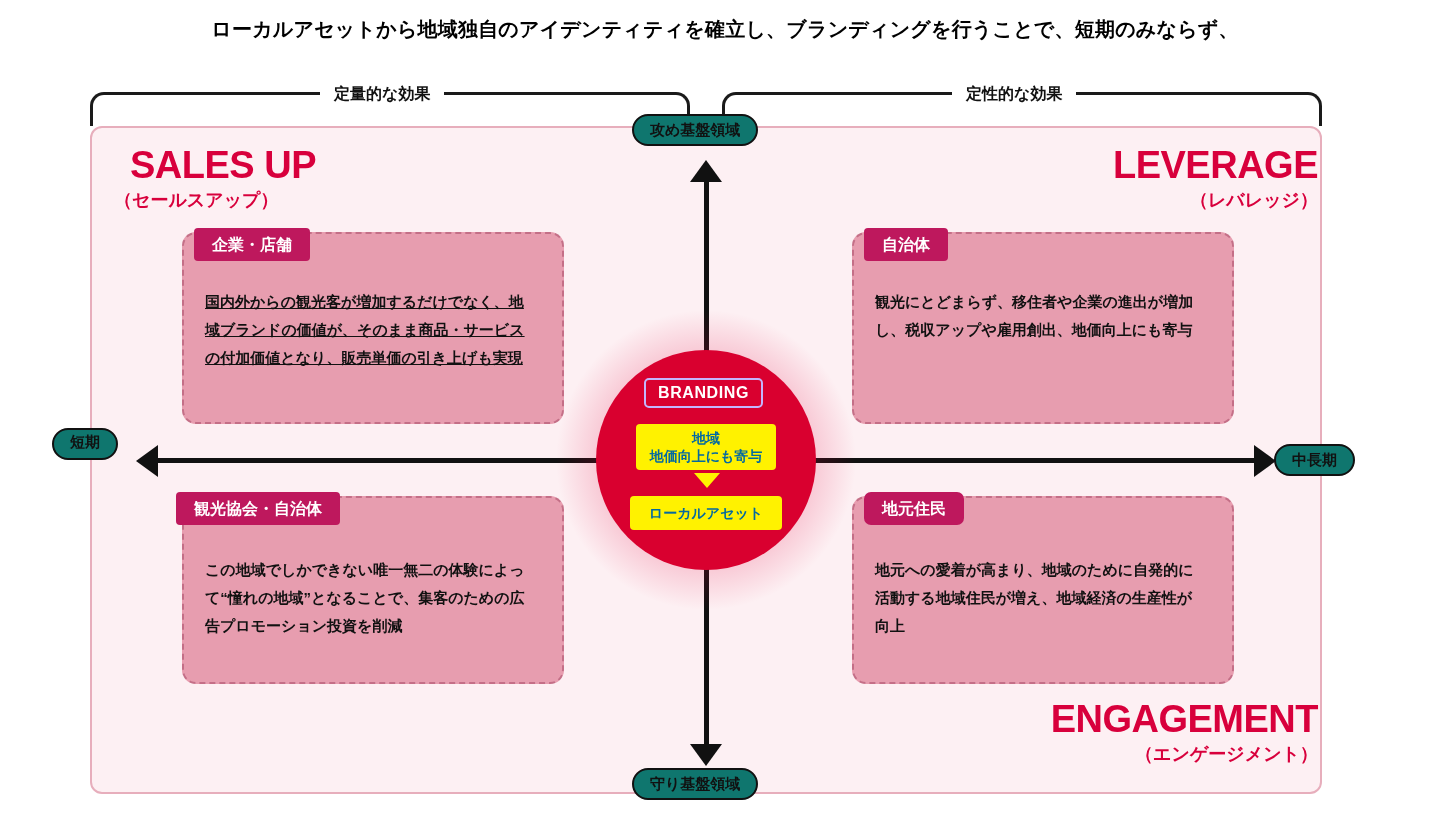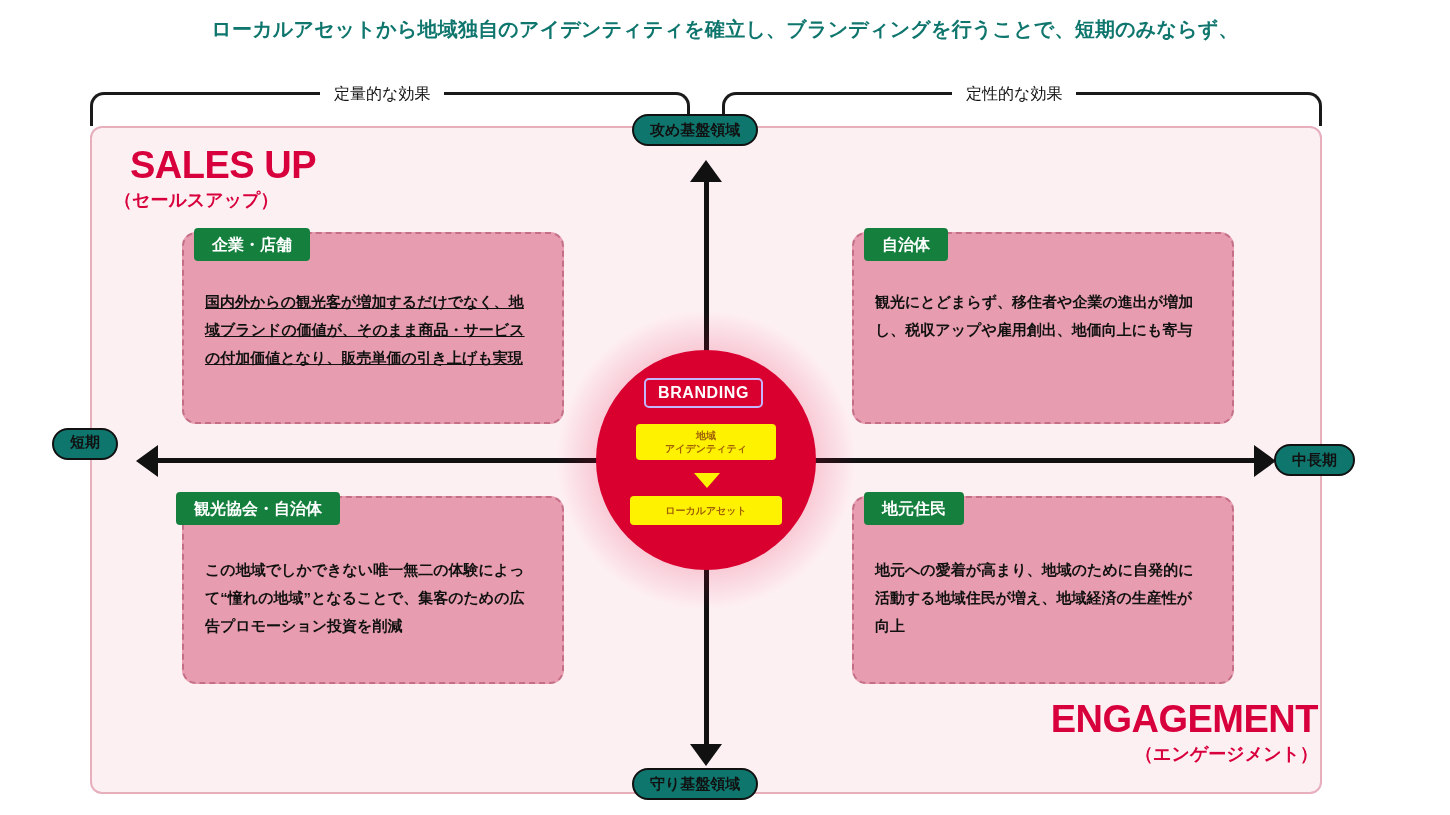--- a/index.html
+++ b/index.html
@@ -20,21 +20,21 @@
 
   
   .title {
     position: absolute;
     top: 14px;
     left: 0;
     width: 1450px;
     text-align: center;
     font-size: 20px;
     font-weight: bold;
-    color: #0f766e;
+    color: #000000;
     line-height: 1.55;
     letter-spacing: 0.2px;
   }
   .title span { display: block; }
 
   
   .bracket {
     position: absolute;
     height: 34px;
     border: 3px solid #1a1a1a;
@@ -43,21 +43,21 @@
     box-sizing: border-box;
   }
   .bracket-left  { left: 90px;  top: 92px; width: 600px; }
   .bracket-right { left: 722px; top: 92px; width: 600px; }
   .bracket-label {
     position: absolute;
     top: 84px;
     background: #ffffff;
     padding: 0 14px;
     font-size: 16px;
-    font-weight: normal;
+    font-weight: bold;
     color: #111111;
     line-height: 20px;
   }
   .bracket-label-left  { left: 320px; }
   .bracket-label-right { left: 952px; }
 
   
   .frame {
     position: absolute;
     left: 90px;
@@ -155,33 +155,33 @@
     border-radius: 14px;
     box-sizing: border-box;
   }
   .card-tl { left: 182px; top: 232px; width: 382px; height: 192px; }
   .card-tr { left: 852px; top: 232px; width: 382px; height: 192px; }
   .card-bl { left: 182px; top: 496px; width: 382px; height: 188px; }
   .card-br { left: 852px; top: 496px; width: 382px; height: 188px; }
 
   .card-head {
     position: absolute;
-    background: #15803d;
+    background: #be185d;
     color: #ffffff;
     font-size: 16px;
     font-weight: bold;
     border-radius: 4px;
     padding: 7px 18px;
     white-space: nowrap;
     line-height: 19px;
   }
   .head-tl { left: 194px; top: 228px; }
   .head-tr { left: 864px; top: 228px; }
   .head-bl { left: 176px; top: 492px; }
-  .head-br { left: 864px; top: 492px; }
+  .head-br { left: 864px; top: 492px; border-radius: 7px; }
 
   .card-body {
     position: absolute;
     color: #111111;
     font-size: 15px;
     font-weight: bold;
     line-height: 1.85;
     width: 330px;
   }
   .body-tl { left: 205px; top: 288px; text-decoration: underline; }
@@ -213,22 +213,22 @@
     font-size: 16px;
     font-weight: bold;
     letter-spacing: 0.6px;
     padding: 4px 12px;
     line-height: 18px;
     white-space: nowrap;
   }
   .chip {
     position: absolute;
     background: #fff200;
-    color: #a16207;
-    font-size: 10px;
+    color: #0369a1;
+    font-size: 14px;
     font-weight: bold;
     text-align: center;
     border-radius: 4px;
     line-height: 1.3;
     padding: 5px 0;
     white-space: nowrap;
   }
   .chip-identity { left: 636px; top: 424px; width: 140px; }
   .chip-asset    { left: 630px; top: 496px; width: 152px; padding: 8px 0; }
   .chip-arrow {
@@ -265,20 +265,24 @@
 
   <div class="pill pill-top">攻め基盤領域</div>
   <div class="pill pill-bottom">守り基盤領域</div>
   <div class="pill pill-left">短期</div>
   <div class="pill pill-right">中長期</div>
 
   <div class="quad-title ql quad-sales">
     <span class="en">SALES UP</span>
     <span class="jp">（セールスアップ）</span>
   </div>
+  <div class="quad-title qr quad-leverage">
+    <span class="en">LEVERAGE</span>
+    <span class="jp">（レバレッジ）</span>
+  </div>
   <div class="quad-title qr quad-engage">
     <span class="en">ENGAGEMENT</span>
     <span class="jp">（エンゲージメント）</span>
   </div>
 
   <div class="card card-tl"></div>
   <div class="card card-tr"></div>
   <div class="card card-bl"></div>
   <div class="card card-br"></div>
 
@@ -290,18 +294,18 @@
   <div class="card-body body-tl">国内外からの観光客が増加するだけでなく、地域ブランドの価値が、そのまま商品・サービスの付加価値となり、販売単価の引き上げも実現</div>
   <div class="card-body body-tr">観光にとどまらず、移住者や企業の進出が増加し、税収アップや雇用創出、地価向上にも寄与</div>
   <div class="card-body body-bl">この地域でしかできない唯一無二の体験によって“憧れの地域”となることで、集客のための広告プロモーション投資を削減</div>
   <div class="card-body body-br">地元への愛着が高まり、地域のために自発的に活動する地域住民が増え、地域経済の生産性が向上</div>
 
   <div class="glow"></div>
   <div class="circle"></div>
   <div class="branding-badge">BRANDING</div>
   <div class="chip chip-identity">
     <div>地域</div>
-    <div>アイデンティティ</div>
+    <div>地価向上にも寄与</div>
   </div>
   <div class="chip-arrow"></div>
   <div class="chip chip-asset">ローカルアセット</div>
 
 </div>
 
 </body></html>

